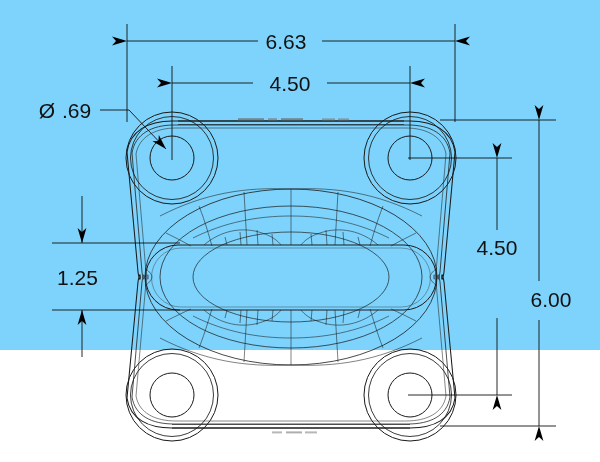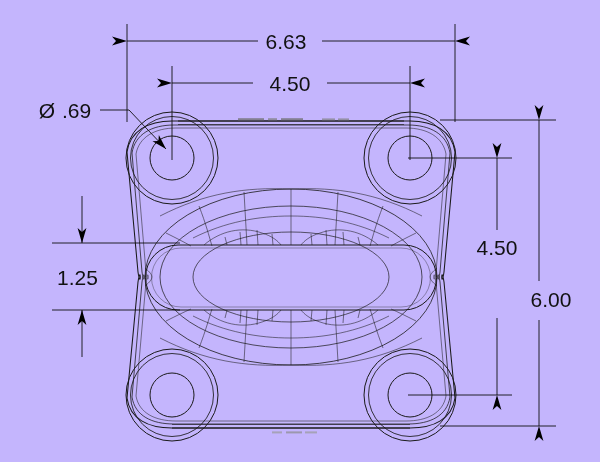--- a/index.html
+++ b/index.html
@@ -1,18 +1,18 @@
 <!DOCTYPE html>
 <html><head>
 <meta charset="utf-8">
 <style>
   html,body{margin:0;padding:0;background:#ffffff;}
   body{width:600px;height:462px;overflow:hidden;
        font-family:"Liberation Sans",sans-serif;color:#000;}
-  #stage{position:relative;width:600px;height:462px;background:#c4b5fd;}
+  #stage{position:relative;width:600px;height:350px;background:#7dd3fc;}
   #stage svg{position:absolute;left:0;top:0;}
   .dimtxt{font-family:"Liberation Sans",sans-serif;font-size:21px;fill:#111;}
 </style>
 </head>
 <body>
 
 <div id="stage">
 
 <svg width="600" height="462" viewBox="0 0 600 462" shape-rendering="geometricPrecision">
 

